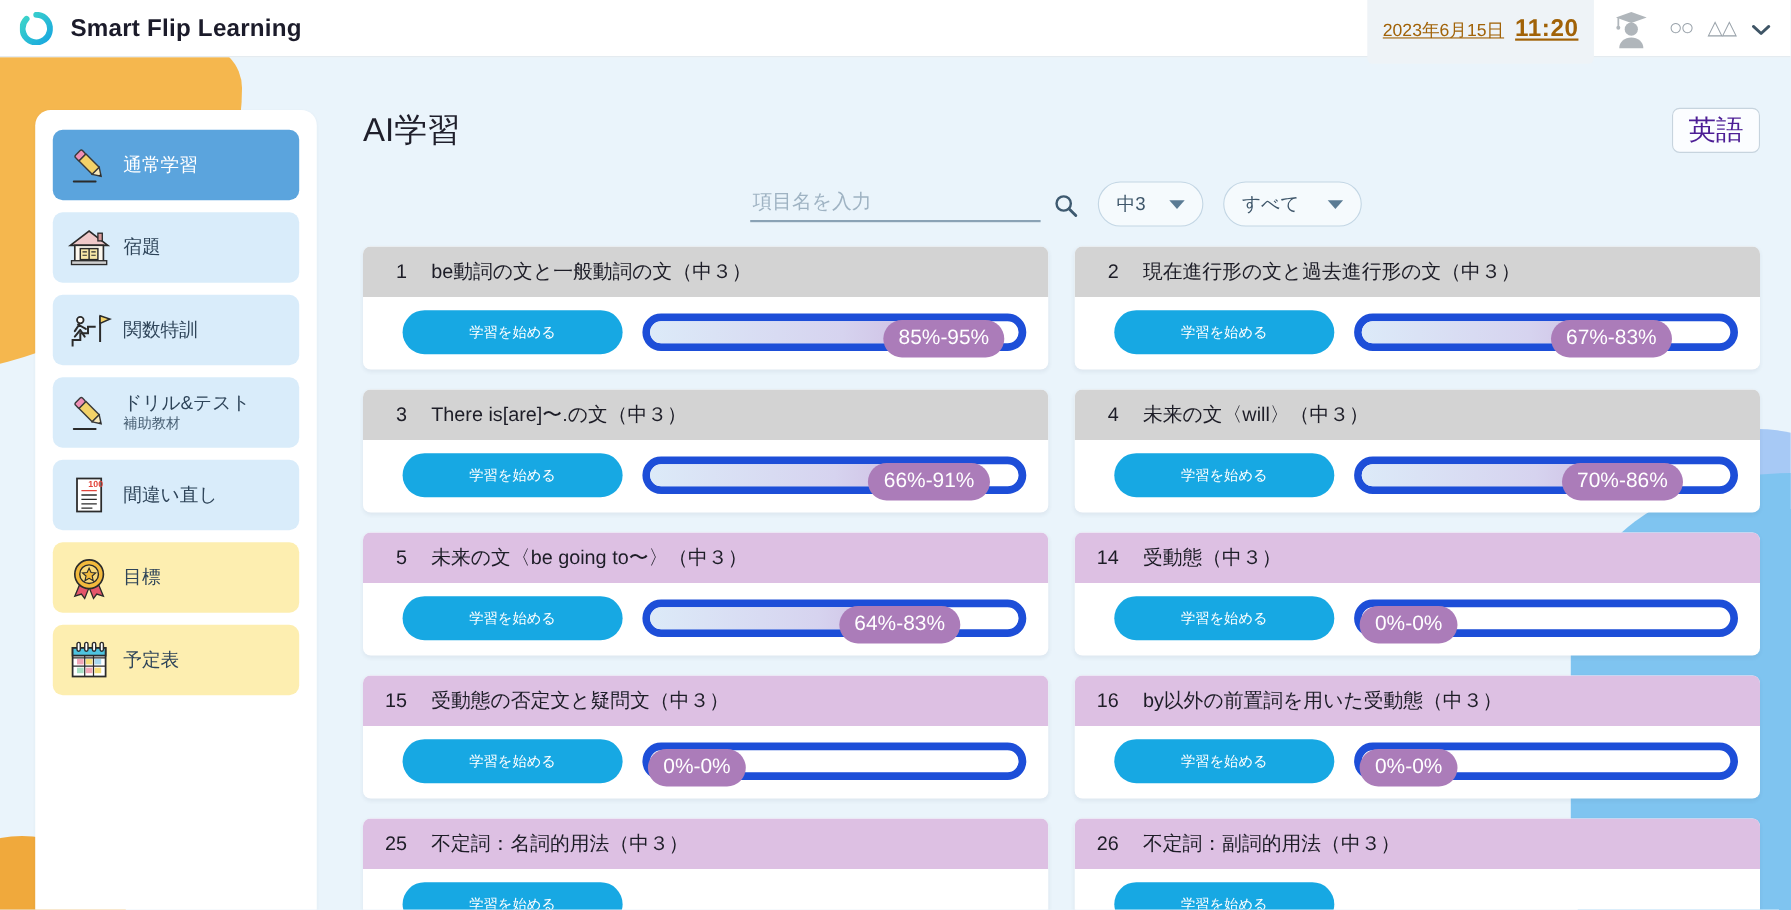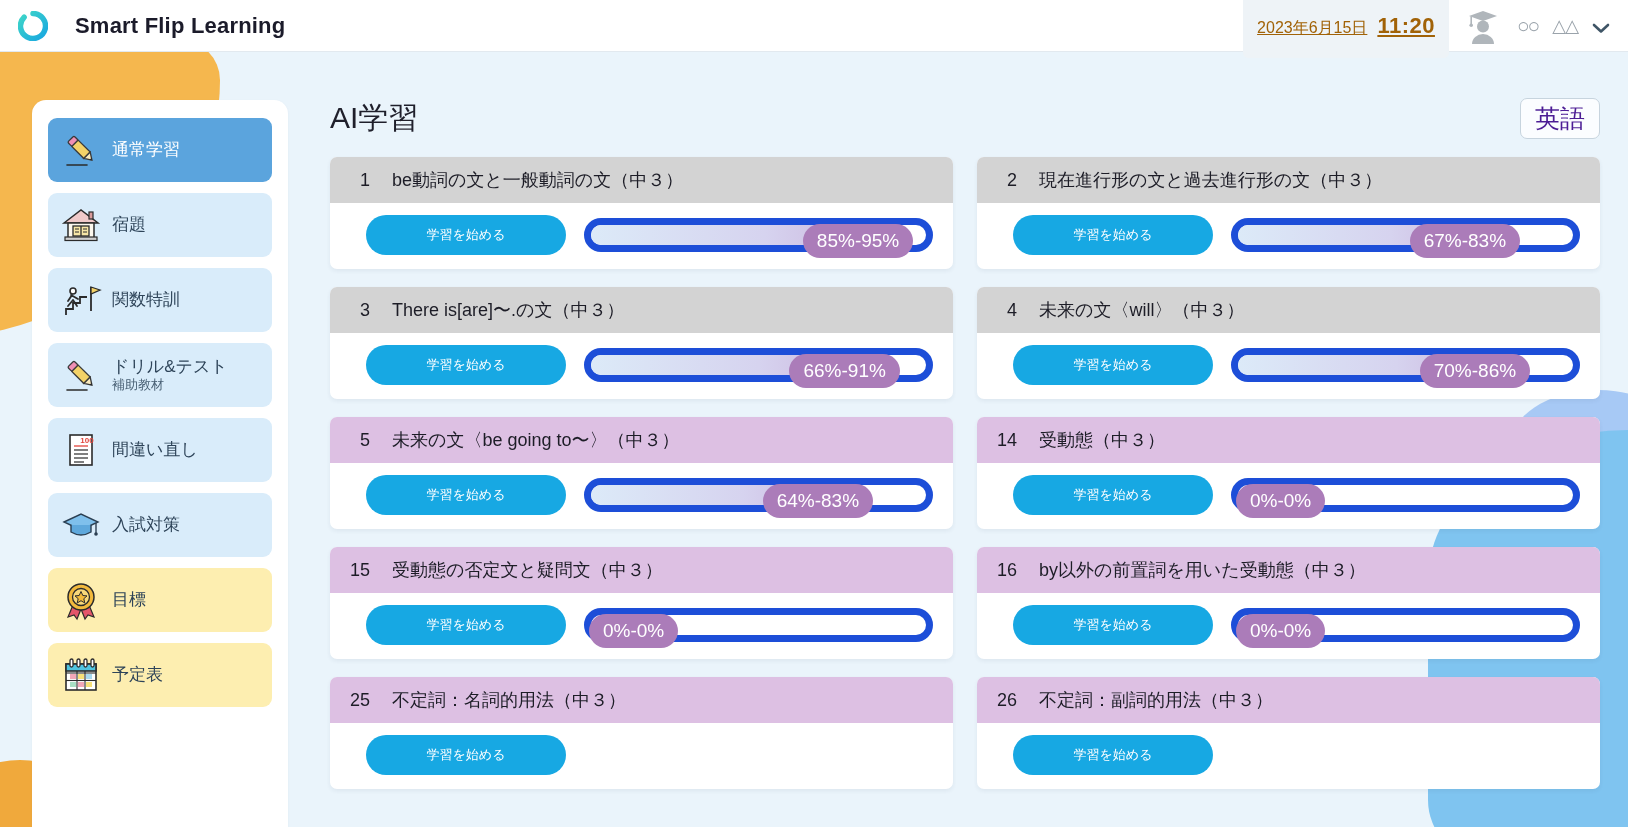--- a/index.html
+++ b/index.html
@@ -46,21 +46,21 @@
   }
 
   
   .header {
     position: absolute; left: 0; top: 0; width: 1628px; height: 52px;
     background: #ffffff; z-index: 40;
     display: flex; align-items: center; justify-content: space-between;
     padding: 0 18px 0 18px;
     border-bottom: 1px solid #e2e9ef;
   }
-  .brand { display: flex; align-items: center; gap: 27px; }
+  .brand { display: flex; align-items: center; gap: 16px; }
   .brand-mark { width: 30px; height: 30px; flex: none; }
   .brand-title {
     font-size: 22px; font-weight: bold; color: #1b1b2a;
     letter-spacing: .2px; white-space: nowrap;
   }
   .header-right { display: flex; align-items: center; gap: 14px; }
   .datetime-chip {
     background: #eef3f7; border-radius: 5px;
     padding: 19px 14px; display: flex; align-items: baseline; gap: 10px;
     color: #a16207;
@@ -308,33 +308,20 @@
           <line x1="14" y1="25" x2="28" y2="25" stroke="#2b2b2b" stroke-width="1.2"></line>
           <line x1="14" y1="29" x2="28" y2="29" stroke="#2b2b2b" stroke-width="1.2"></line>
           <line x1="14" y1="33" x2="24" y2="33" stroke="#2b2b2b" stroke-width="1.2"></line>
         </svg>
       </span>
       <span class="nav-label-wrap">
         <span>間違い直し</span>
       </span>
     </div>
 
-    <div class="nav-item">
-      <span class="nav-item-ico">
-        <svg viewBox="0 0 42 42" width="42" height="42">
-          <path d="M4 18 L21 10 L38 18 L21 26 Z" fill="#7fc0ec" stroke="#2b3f52" stroke-width="1.4"></path>
-          <path d="M11 21 L11 28 q10 6 20 0 L31 21" fill="#5ea8dc" stroke="#2b3f52" stroke-width="1.4"></path>
-          <line x1="36" y1="19" x2="36" y2="29" stroke="#2b3f52" stroke-width="1.4"></line>
-          <circle cx="36" cy="30" r="1.8" fill="#2b3f52"></circle>
-        </svg>
-      </span>
-      <span class="nav-label-wrap">
-        <span>入試対策</span>
-      </span>
-    </div>
 
     <div class="nav-item goal">
       <span class="nav-item-ico">
         <svg viewBox="0 0 42 42" width="42" height="42">
           <path d="M13 26 L8 38 L14 36 L17 40 L21 30 Z" fill="#e4566a" stroke="#2b2b2b" stroke-width="1.2"></path>
           <path d="M29 26 L34 38 L28 36 L25 40 L21 30 Z" fill="#e4566a" stroke="#2b2b2b" stroke-width="1.2"></path>
           <circle cx="21" cy="18" r="13" fill="#f2b93c" stroke="#2b2b2b" stroke-width="1.5"></circle>
           <circle cx="21" cy="18" r="8.5" fill="#f8d87a" stroke="#2b2b2b" stroke-width="1.3"></circle>
           <path d="M21 12.5 L22.8 16.5 L27 16.9 L23.8 19.7 L24.8 24 L21 21.7 L17.2 24 L18.2 19.7 L15 16.9 L19.2 16.5 Z" fill="#f2b93c" stroke="#2b2b2b" stroke-width="1"></path>
         </svg>
@@ -371,20 +358,39 @@
     </div>
   </div>
 
   <div class="content">
 
     <div class="title-row">
       <div class="page-title">AI学習</div>
       <div class="subject-badge">英語</div>
     </div>
 
+    <div class="filters">
+      <div class="search-wrap">
+        <input class="search-input" type="text" placeholder="項目名を入力" style="">
+        <span class="search-icon">
+          <svg viewBox="0 0 22 22" width="22" height="22">
+            <circle cx="9" cy="9" r="6.5" fill="none" stroke="#3e5a70" stroke-width="2.2"></circle>
+            <line x1="13.8" y1="13.8" x2="20" y2="20" stroke="#3e5a70" stroke-width="2.6" stroke-linecap="round"></line>
+          </svg>
+        </span>
+      </div>
+      <div class="select-pill grade">
+        <span>中3</span>
+        <span class="caret"></span>
+      </div>
+      <div class="select-pill scope">
+        <span>すべて</span>
+        <span class="caret"></span>
+      </div>
+    </div>
 
     <div class="grid" id="cards-grid">
         <div class="card">
           <div class="card-head gray">
             <span class="card-no">1</span>
             <span>be動詞の文と一般動詞の文（中３）</span>
           </div>
           <div class="card-body">
             <button class="start-btn">学習を始める</button>
             <div class="prog">

